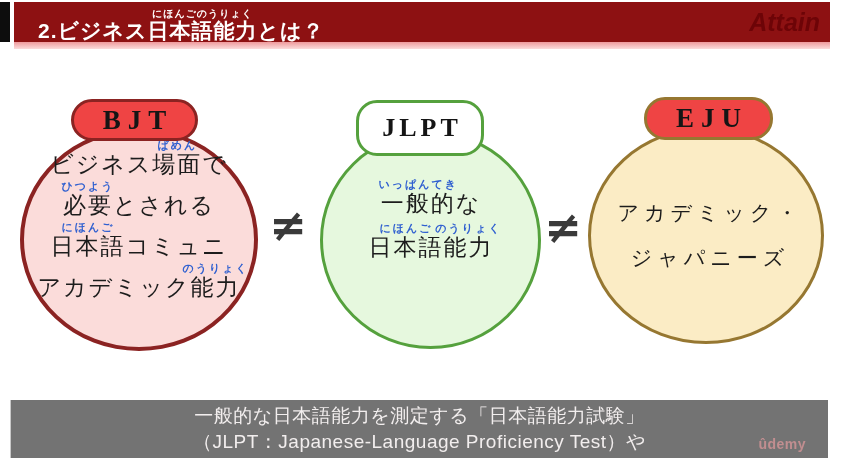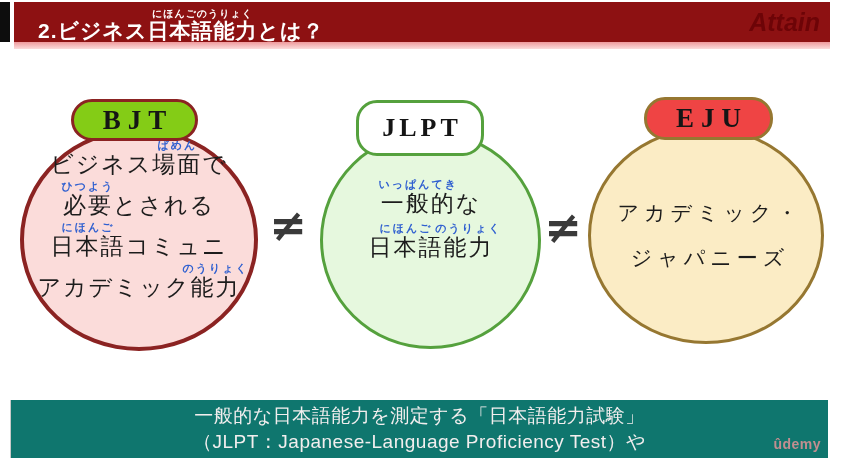--- a/index.html
+++ b/index.html
@@ -48,45 +48,45 @@
   .ctext.eju{left:590px;top:180px;width:232px;}
   .ctext.eju .cline{height:45px;}
   .ctext.eju .base{font-size:21px;letter-spacing:5px;margin-left:8px;}
 
   .neq{position:absolute;width:50px;text-align:center;color:#3a3a3a;z-index:2;
        font-family:"DejaVu Sans",sans-serif;font-weight:700;font-size:45px;line-height:1;}
   .neq.first{left:263px;top:203px;}
   .neq.second{left:538px;top:205px;}
 
   
-  .footer-bar{position:absolute;left:10px;top:400px;width:818px;height:58px;background:#0f766e;
+  .footer-bar{position:absolute;left:10px;top:400px;width:818px;height:58px;background:#737373;
               box-sizing:border-box;border-left:1px solid #c9c9c9;
               display:flex;flex-direction:column;align-items:center;justify-content:center;}
   .fline{color:#f2eeee;font-family:"Liberation Sans",sans-serif;font-size:19px;
          line-height:26px;letter-spacing:0.5px;white-space:nowrap;}
-  .brand-udemy{position:absolute;right:24px;bottom:6px;color:#c18e90;z-index:2;
+  .brand-udemy{position:absolute;right:39px;bottom:6px;color:#c18e90;z-index:2;
          font-family:"Liberation Sans",sans-serif;font-weight:700;font-size:14px;letter-spacing:0.5px;}
 </style>
 </head>
 <body>
 
 <div class="stage">
 
   <div class="header-black"></div>
   <div class="header-bar"></div>
   <div class="header-strip"></div>
   <div class="title">
       <span class="seg"><span class="base">2.ビジネス</span></span>
       <span class="seg"><span class="furi">にほんごのうりょく</span><span class="base">日本語能力</span></span>
       <span class="seg"><span class="base">とは？</span></span>
     </div>
   <div class="brand-attain">Attain</div>
 
   <div class="circle bjt" style="background: rgb(251, 220, 218); border-color: rgb(139, 35, 34);"></div>
-  <div class="pill bjt" style="background: #84cc16; border-color: rgb(139, 35, 34);">
+  <div class="pill bjt" style="background: #ef4444; border-color: rgb(139, 35, 34);">
     <span>BJT</span>
   </div>
   <div class="ctext bjt">
     <div class="cline">
         <span class="seg"><span class="base">ビジネス</span></span>
         <span class="seg"><span class="furi" style="color: rgb(48, 96, 208);">ばめん</span><span class="base">場面</span></span>
         <span class="seg"><span class="base">で</span></span>
       </div>
     <div class="cline">
         <span class="seg"><span class="furi" style="color: rgb(48, 96, 208);">ひつよう</span><span class="base">必要</span></span>

